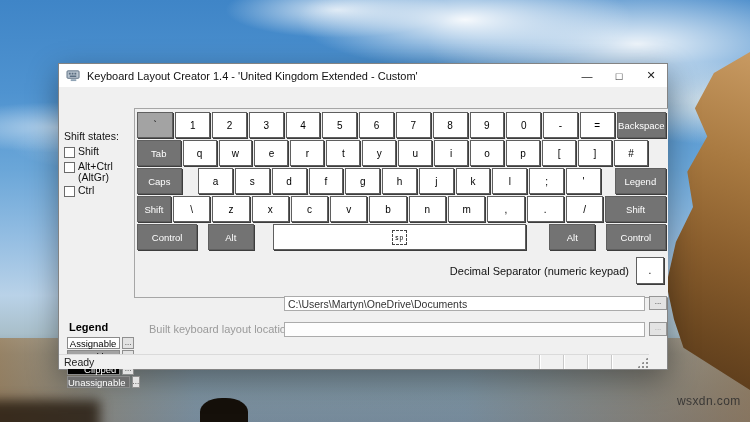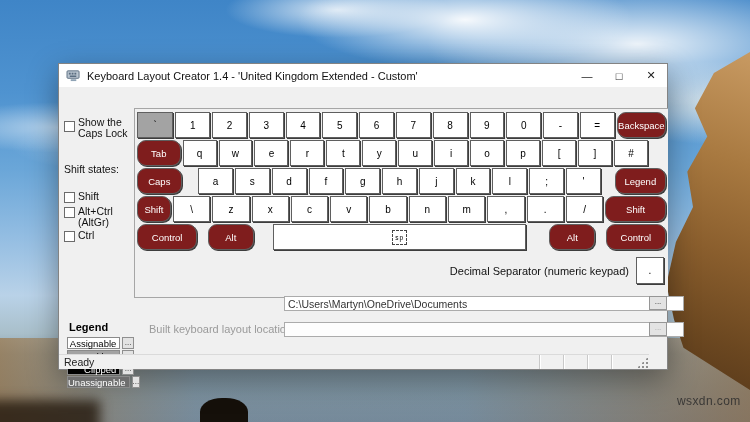--- a/index.html
+++ b/index.html
@@ -46,21 +46,21 @@
     display:flex; align-items:center; padding-left:3px; }
   .menu-item { font-size:11px; color:#111; padding:1px 7px; }
 
   
   .sidebar { position:absolute; left:0; top:41px; width:75px; bottom:15px; }
   .cb-row { display:flex; align-items:flex-start; margin:0 0 0 5px; }
   .checkbox { width:11px; height:11px; background:#fff; border:1px solid #6b6b6b; flex:none; margin-top:1px; }
   .cb-label { font-size:10.5px; line-height:10.5px; margin-left:3px; color:#111; }
   .caps-row { margin-top:12px; }
   .caps-row .checkbox { margin-top:4px; }
-  .shift-title { font-size:10.5px; color:#111; margin:25px 0 16px 5px; }
+  .shift-title { font-size:10.5px; color:#111; margin:25px 0 4px 5px; }
   .shift-row { margin-bottom:3px; }
   .legend-block { position:absolute; left:0; top:216px; width:100%; }
   .legend-title { font-size:11px; font-weight:bold; color:#000; margin-left:10px; margin-bottom:4px; }
   .legend-row { display:flex; align-items:center; margin:0 0 1px 8px; height:12px; }
   .legend-swatch { width:70px; height:12px; font-size:9.5px; text-align:right; padding-right:3px; line-height:12px;
     border:1px solid #8a8a8a; }
   .sw-assignable { background:#ffffff; color:#000; }
   .sw-dead { background:#a3a3a3; color:#000; }
   .sw-clipped { background:#000000; color:#fff; }
   .sw-unassignable { background:#6e6e6e; color:#fff; }
@@ -69,32 +69,32 @@
 
   
   .kb-panel { position:absolute; left:75px; top:44px; width:534px; height:190px;
     background:#f0f0f0; border:1px solid #a6a6a6; border-right:none; }
   .kb-rows { padding:3px 2px 0 2px; }
   .kb-row { display:flex; gap:2px; height:26px; margin-bottom:2px; }
   .key { display:flex; align-items:center; justify-content:center; font-size:10px; color:#000;
     border:1px solid #5f5f5f; box-shadow:1px 1px 0 0 #3d3d3d; background:#fff; min-width:0; }
   .key.normal { background:#ffffff; }
   .key.dead { background:#a3a3a3; }
-  .key.mod { background:#7f1d1d; color:#ffffff; font-size:9.5px;border-radius:9px; }
+  .key.mod { background:#737373; color:#ffffff; font-size:9.5px; }
   .key.space { background:#ffffff; }
   .kb-spacer { background:transparent; }
   .space-sel { border:1px dashed #444; font-size:6.5px; letter-spacing:1px; padding:3px 2px; color:#000; }
   .decimal-row { position:absolute; right:4px; top:148px; display:flex; align-items:center; }
   .decimal-label { font-size:11px; color:#111; margin-right:7px; }
   .decimal-key { width:28px; height:27px; font-size:10px; }
 
   
   .path-label { position:absolute; font-size:11px; color:#111; }
   .path-label.disabled { color:#9a9a9a; }
-  .path-field { position:absolute; left:225px; width:400px; height:15px; background:#fff;
+  .path-field { position:absolute; left:225px; width:361px; height:15px; background:#fff;
     border:1px solid #ababab; font-size:10.5px; color:#333; padding:0 3px; font-family:inherit; }
   .path-field:disabled { color:#8a8a8a; background:#fdfdfd; }
   .browse-btn { position:absolute; left:590px; width:18px; height:14px; background:#e3e3e3;
     border:1px solid #969696; font-size:8px; line-height:10px; text-align:center; color:#222; }
   .browse-btn.disabled { color:#aaa; }
 
   
   .statusbar { position:absolute; left:0; right:18px; bottom:0; height:15px; background:#f0f0f0;
     border-top:1px solid #dadada; display:flex; align-items:center; }
   .status-text { font-size:10.5px; color:#222; margin-left:5px; }
@@ -130,24 +130,20 @@
     <span class="title-text">Keyboard Layout Creator 1.4 - 'United Kingdom Extended - Custom'</span>
     <div class="win-controls">
       <span class="win-btn">—</span>
       <span class="win-btn">□</span>
       <span class="win-btn">✕</span>
     </div>
   </div>
 
 
   <div class="sidebar">
-    <div class="cb-row caps-row">
-      <span class="checkbox"></span>
-      <span class="cb-label">Show the Caps Lock</span>
-    </div>
     <div class="shift-title">Shift states:</div>
     <div id="shift-list">
         <div class="cb-row shift-row">
           <span class="checkbox"></span>
           <span class="cb-label" style="max-width: 50px;">Shift</span>
         </div>
         <div class="cb-row shift-row">
           <span class="checkbox"></span>
           <span class="cb-label" style="max-width: 50px;">Alt+Ctrl (AltGr)</span>
         </div>

